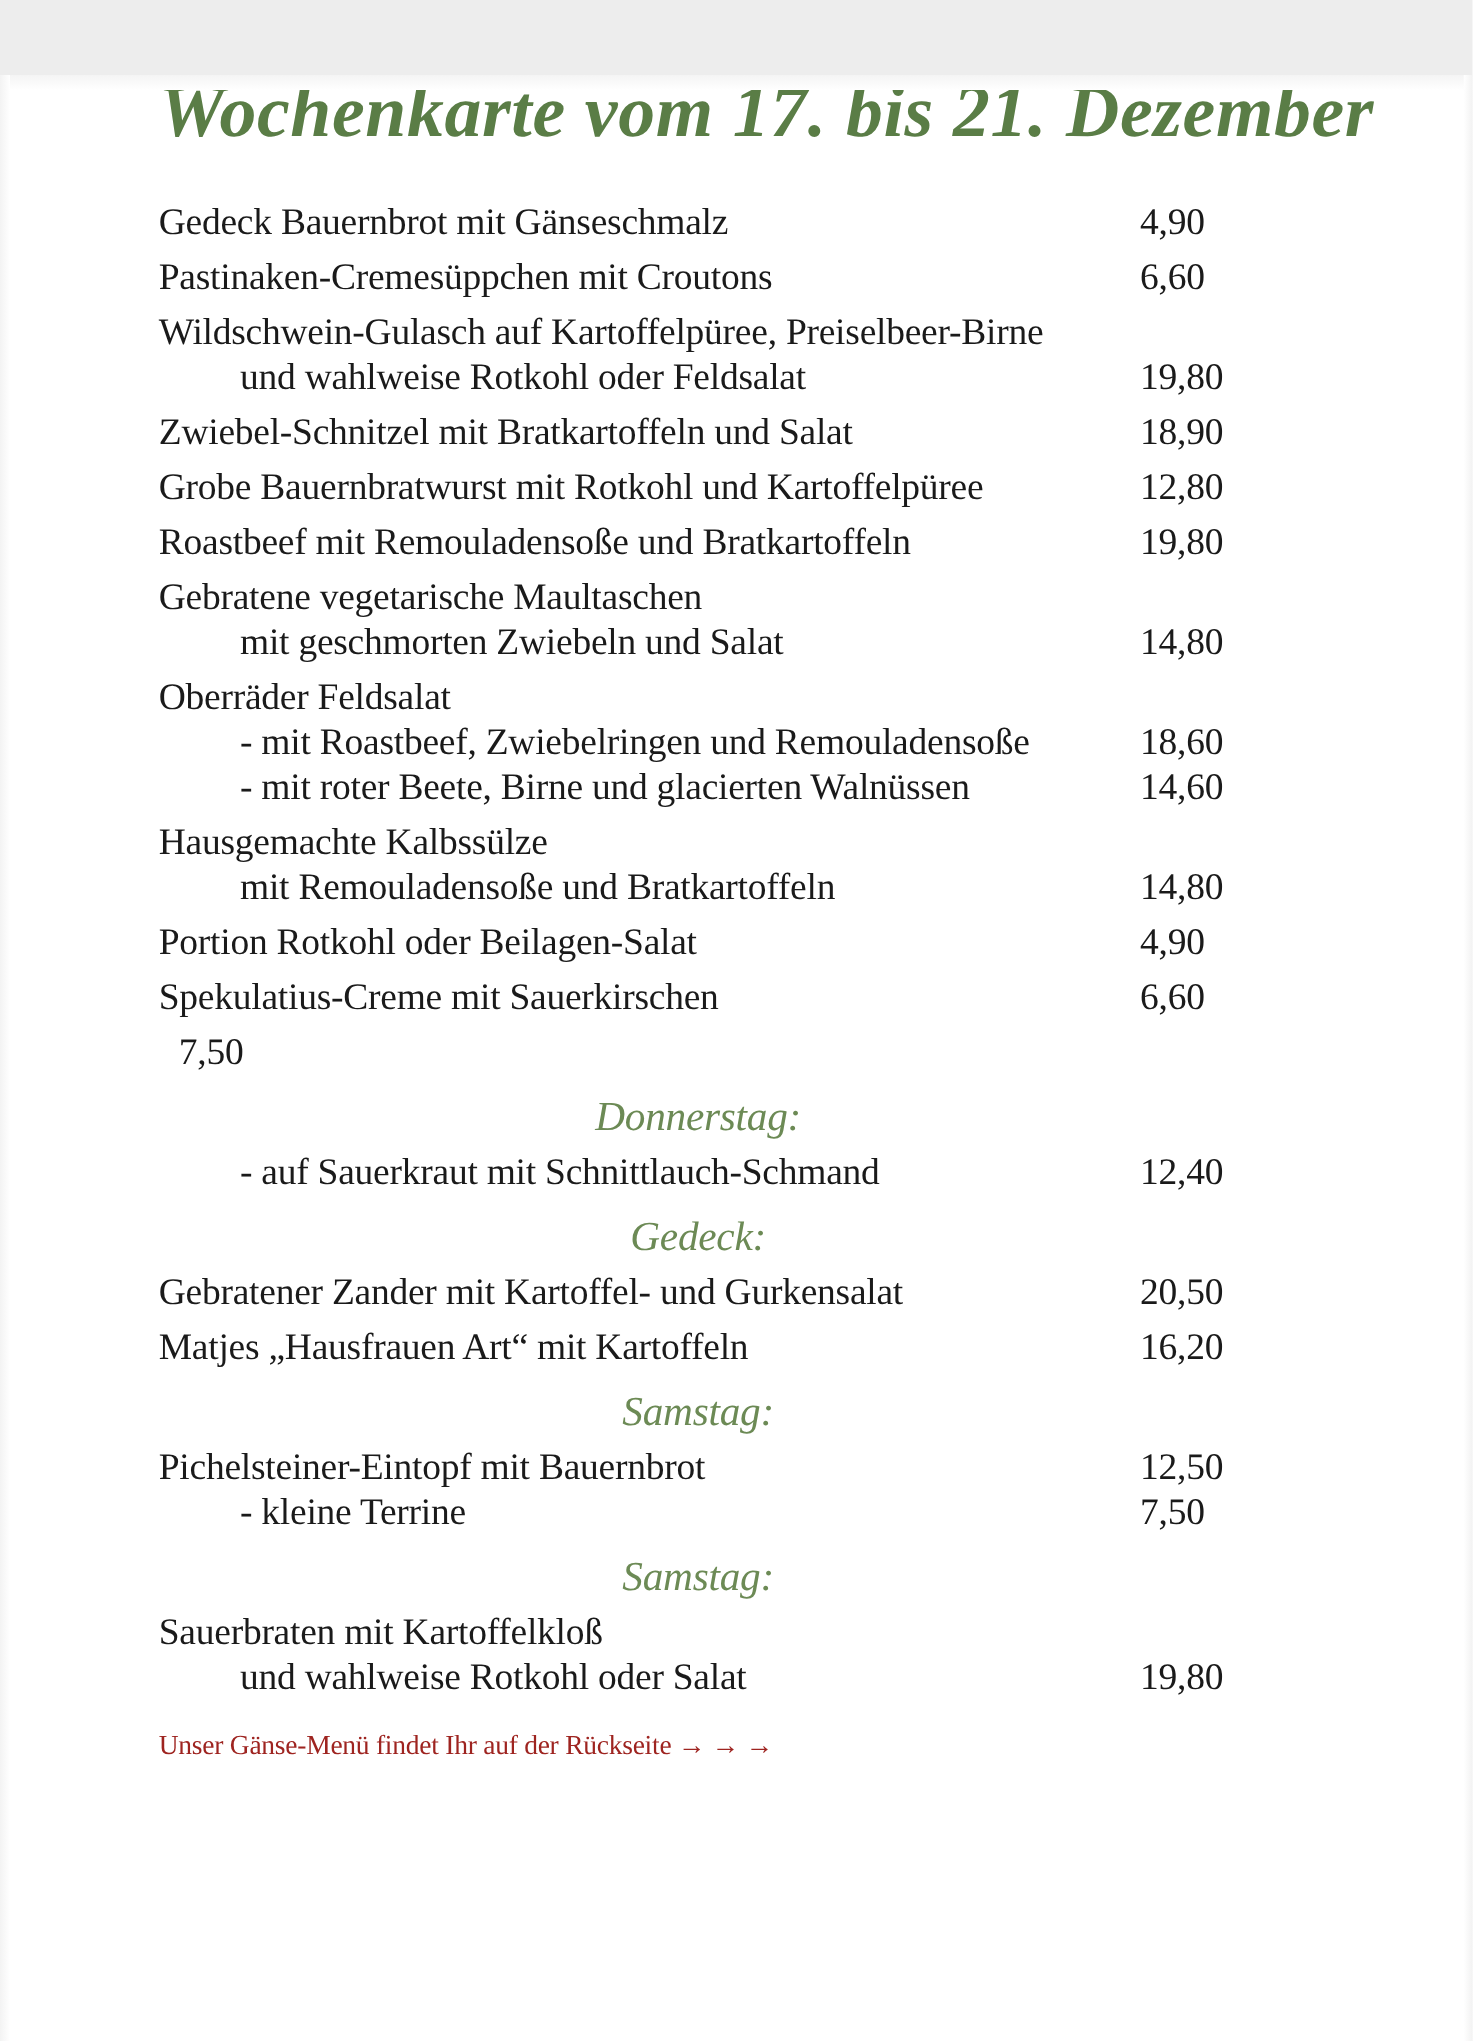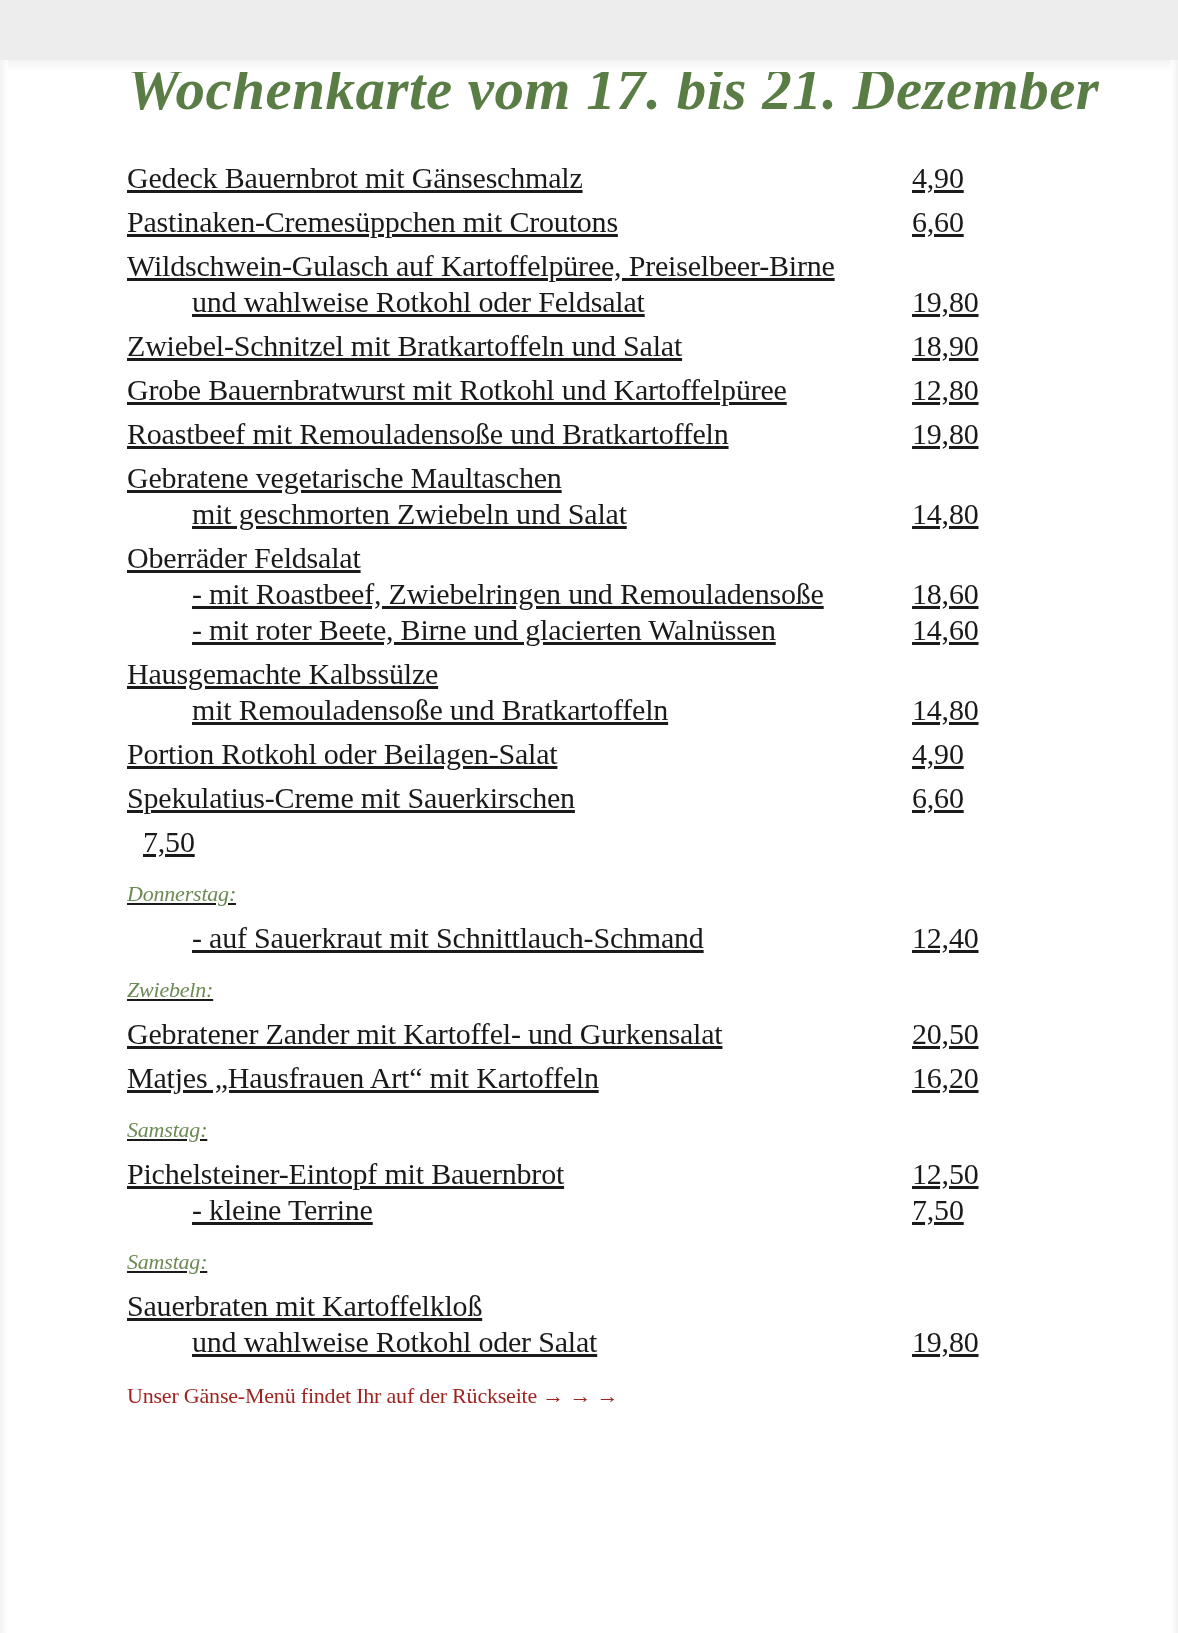--- a/index.html
+++ b/index.html
@@ -38,28 +38,28 @@
     font-weight:bold;
     color:var(--title-green);
     letter-spacing:0.5px;
   }
   .menu{
     margin:42px 0 16px 127px;
     width:863px;
     color:var(--text);
     font-size:30px;
     letter-spacing:-0.2px;
-    text-decoration:underline;
   }
   .day{
     margin-top:16px;
     line-height:36px;
-    font-size:22px;
+    font-size:33px;
     font-style:italic;
     color:var(--day-green);
+    text-align:center;
   }
   .item{margin-top:8px;}
   .line{
     display:flex;
     justify-content:space-between;
     align-items:baseline;
     line-height:36px;
     white-space:nowrap;
   }
   .txt{flex:0 1 auto;overflow:visible;}
@@ -175,21 +175,21 @@
           <span class="price">7,50</span>
         </div>
       </div>
       <div class="day">Donnerstag:</div>
       <div class="item">
         <div class="line">
           <span class="txt ind">- auf Sauerkraut mit Schnittlauch-Schmand</span>
           <span class="price">12,40</span>
         </div>
       </div>
-      <div class="day">Zwiebeln:</div>
+      <div class="day">Gedeck:</div>
       <div class="item">
         <div class="line">
           <span class="txt">Gebratener Zander mit Kartoffel- und Gurkensalat</span>
           <span class="price">20,50</span>
         </div>
       </div>
       <div class="item">
         <div class="line">
           <span class="txt">Matjes „Hausfrauen Art“ mit Kartoffeln</span>
           <span class="price">16,20</span>

